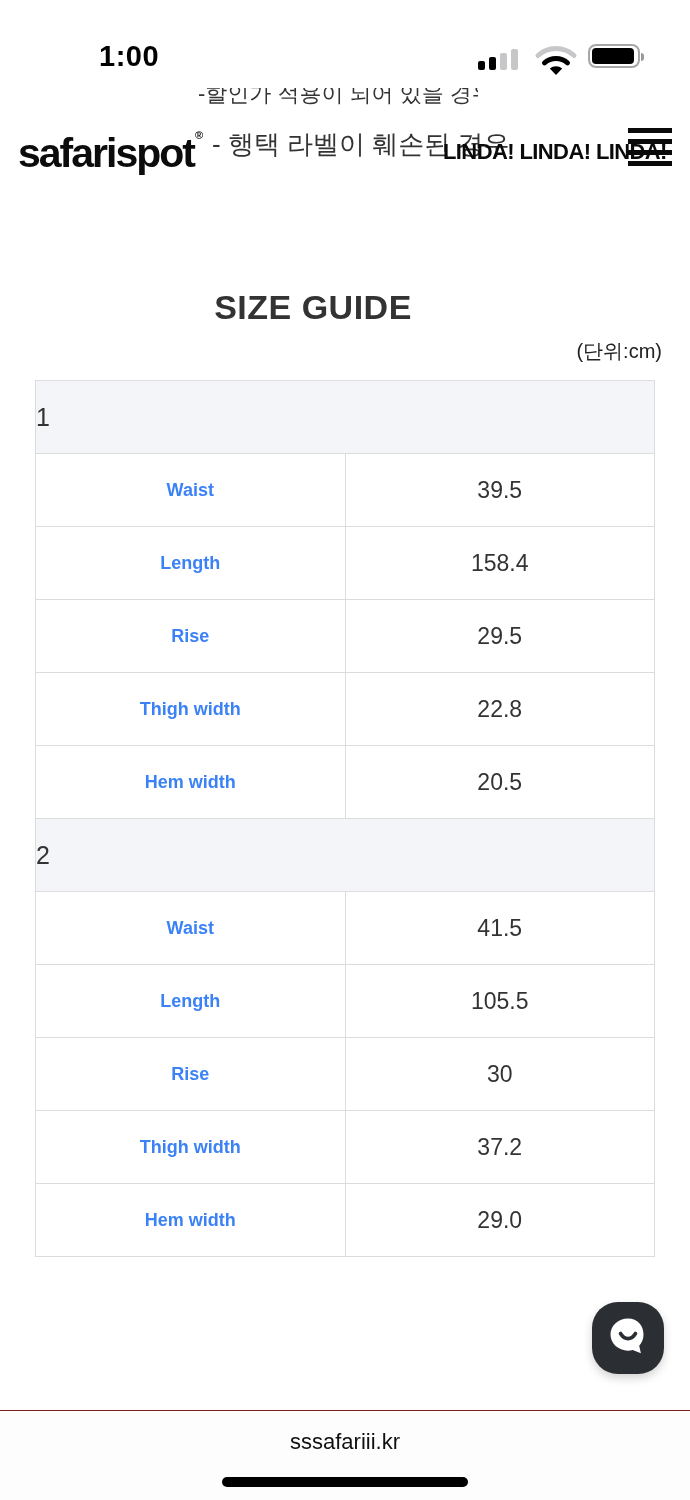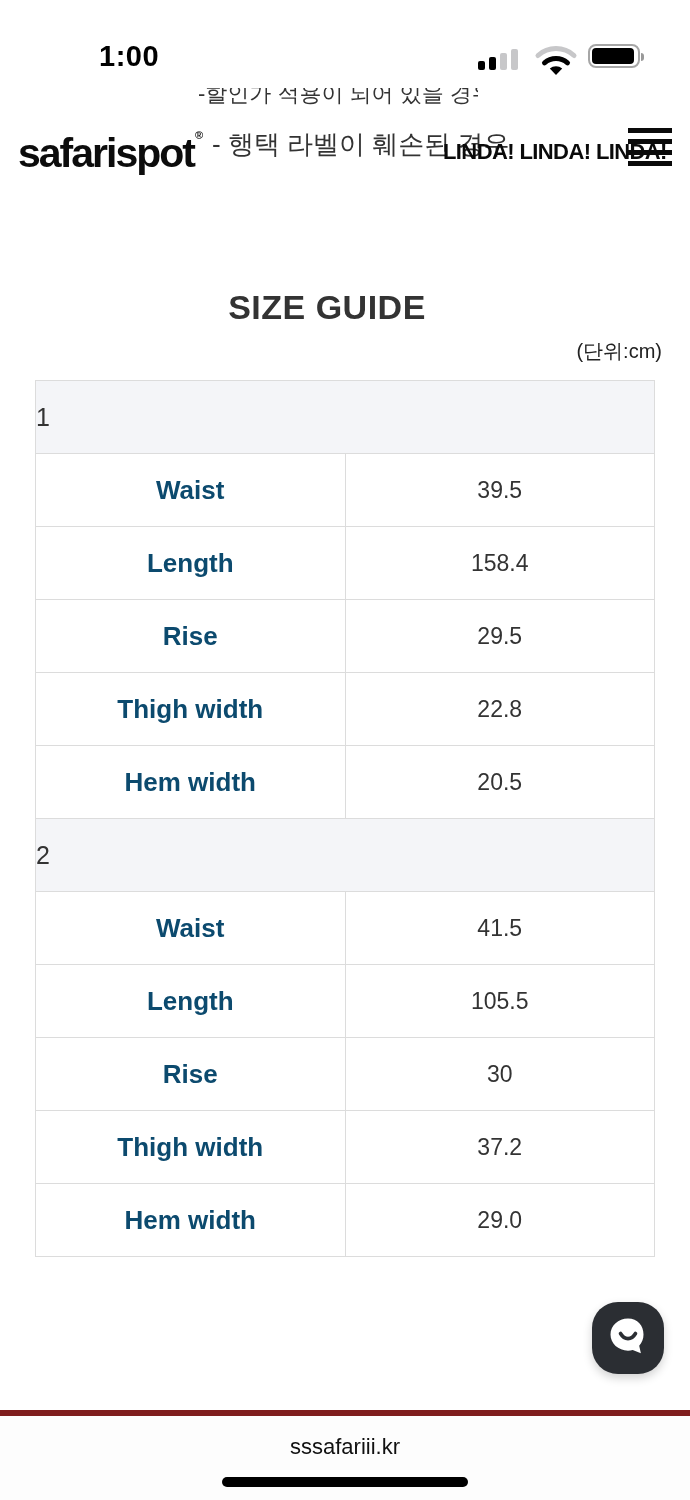--- a/index.html
+++ b/index.html
@@ -28,34 +28,34 @@
   .logo{position:absolute;left:18px;top:105px;font-size:41px;font-weight:700;letter-spacing:-2px;color:#0c0c0c;margin-top:24px;}
   .logo sup{font-size:11px;letter-spacing:0;vertical-align:28px;margin-left:1px;}
   .notice2{position:absolute;left:212px;top:127px;font-size:26px;color:#333;white-space:nowrap;}
   .linda{position:absolute;left:443px;top:139px;font-size:22px;font-weight:800;letter-spacing:-.6px;
     color:#0a0a0a;white-space:nowrap;}
   .hamburger{position:absolute;left:628px;top:128px;width:44px;cursor:pointer;}
   .hamburger i{display:block;height:5px;background:#0a0a0a;margin-bottom:6px;}
   .hamburger i:last-child{margin-bottom:0;}
   
   .sg-title{position:absolute;left:0;top:288px;width:626px;text-align:center;
-    font-size:34px;font-weight:700;letter-spacing:.5px;color:#333;margin-left:14px;}
+    font-size:34px;font-weight:700;letter-spacing:.5px;color:#333;}
   .sg-unit{position:absolute;right:28px;top:338px;font-size:20px;color:#222;}
   table.sg{position:absolute;left:35px;top:380px;width:620px;border-collapse:collapse;table-layout:fixed;}
   table.sg td,table.sg th{border:1px solid #dcdcdc;height:73px;box-sizing:border-box;padding:0;}
   th.sec{background:#f4f5f8;text-align:left;padding-left:24px;font-size:25px;font-weight:400;color:#333;}
-  td.lab{width:310px;text-align:center;font-size:26px;font-weight:700;color:#0c4a6e;}
+  td.lab{width:310px;text-align:center;font-size:18px;font-weight:700;color:#3b82f6;}
   td.val{text-align:center;font-size:23px;color:#333;}
   
   .chat-btn{position:absolute;left:592px;top:1302px;width:72px;height:72px;border-radius:26px;
     background:#2b2e33;display:flex;align-items:center;justify-content:center;
     box-shadow:0 4px 10px rgba(0,0,0,.18);cursor:pointer;}
   
   .footer{position:absolute;left:0;top:1410px;width:690px;height:90px;background:#fdfdfd;
-    border-top:6px solid #7f1d1d;box-sizing:border-box;}
+    border-top:1px solid #7f1d1d;box-sizing:border-box;}
   .footer .url{position:absolute;left:0;top:18px;width:690px;text-align:center;
     font-size:22px;color:#111;}
   .home-indicator{position:absolute;left:222px;top:1477px;width:246px;height:10px;
     border-radius:5.5px;background:#000;}
 </style>
 </head>
 <body>
 
 <div class="screen">
 

